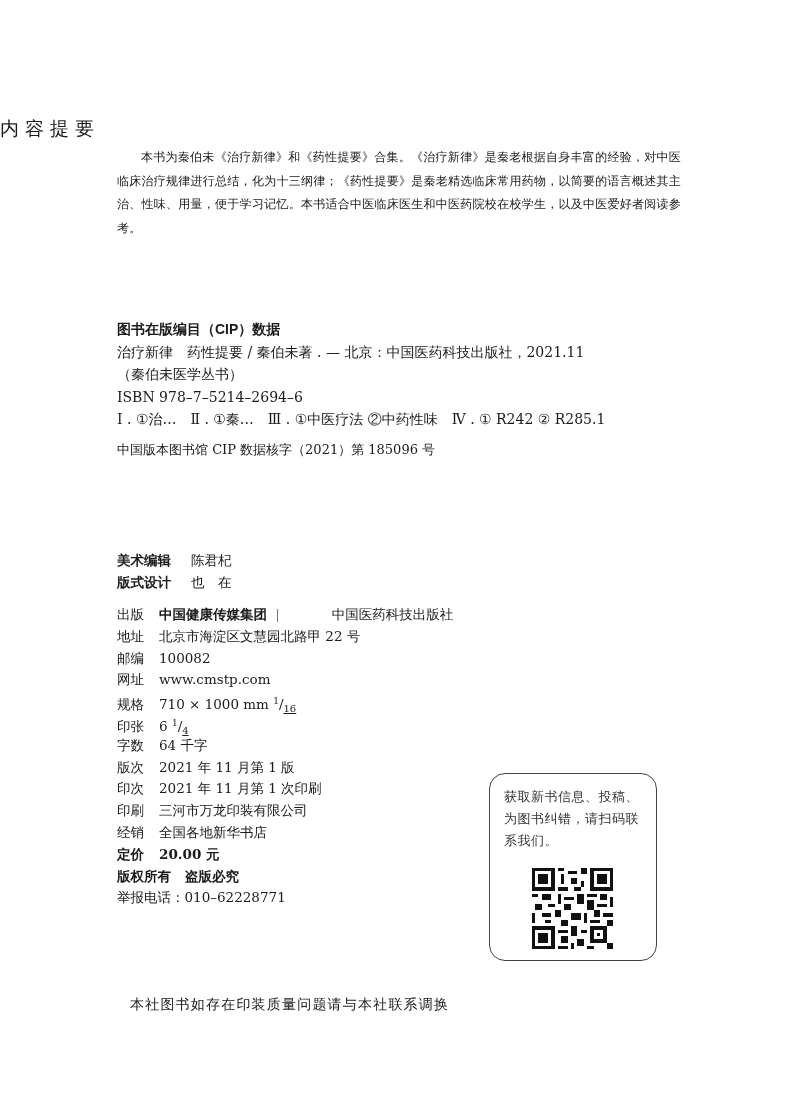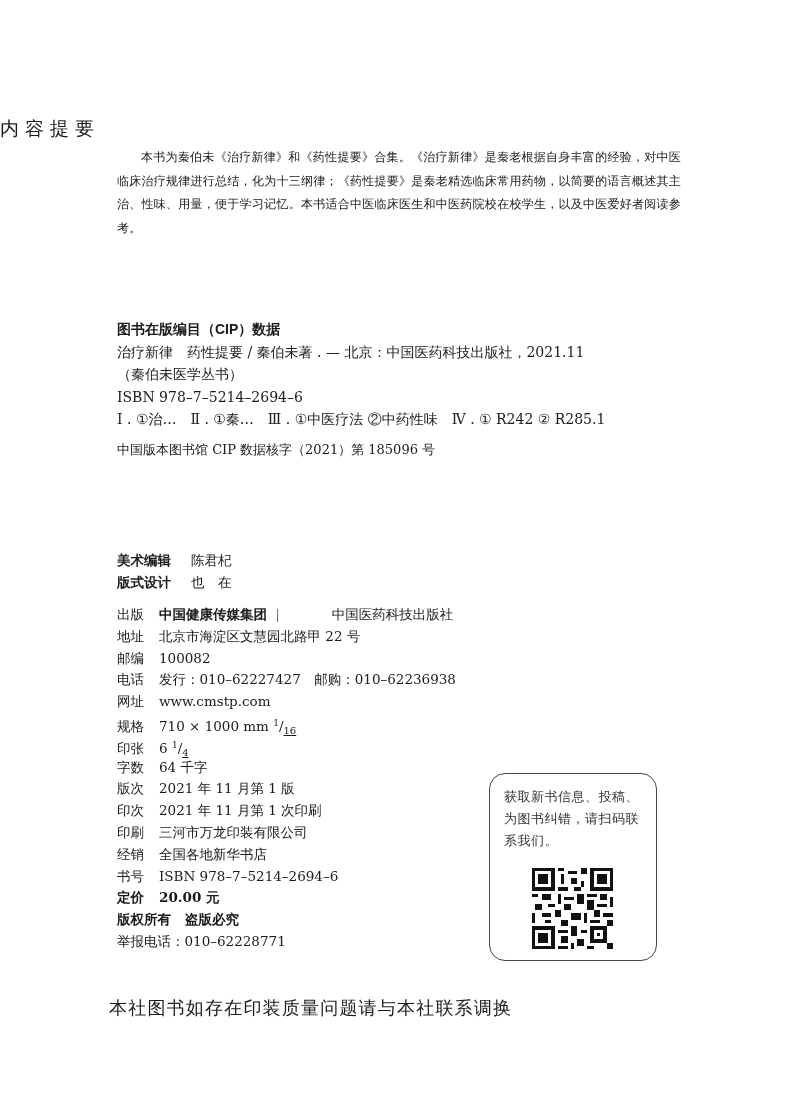--- a/index.html
+++ b/index.html
@@ -16,21 +16,21 @@
   .cip .gap { height: 8px; }
   .credits { position: absolute; left: 117px; top: 549px; font-size: 13.5px; }
   .credits .row { height: 22px; line-height: 22px; white-space: nowrap; }
   .credits .lab { font-weight: bold; font-family: "DejaVu Sans", sans-serif; display: inline-block; width: 74px; }
   .info { position: absolute; left: 117px; top: 604px; font-size: 13.5px; }
   .info .row { height: 21.8px; line-height: 21.8px; white-space: nowrap; }
   .info .lab { display: inline-block; width: 42px; }
   .bold { font-weight: bold; }
   .sup { font-size: 9px; vertical-align: 5px; }
   .sub { font-size: 10px; vertical-align: -3px; text-decoration: underline; }
-  .footer { position: absolute; left: 109px; top: 996px; font-size: 18px; letter-spacing: 1.2px; }
+  .footer { position: absolute; left: 130px; top: 996px; font-size: 14px; letter-spacing: 1.2px; }
   .qrbox { position: absolute; left: 489px; top: 773px; width: 168px; height: 188px;
            border: 1.3px solid #444; border-radius: 16px; box-sizing: border-box; }
   .qrtext { position: absolute; left: 14px; top: 12px; width: 148px; font-family: "DejaVu Sans", sans-serif;
             font-size: 13px; line-height: 22px; color: #333; letter-spacing: 0.5px; white-space: normal; }
   .qr { position: absolute; left: 42px; top: 94px; width: 81px; height: 81px; }
 </style>
 </head>
 <body>
 
 <div class="abs title">内容提要</div>
@@ -55,30 +55,28 @@
   </div>
 </div>
 
 <div class="info">
   <div class="row">
     <span class="lab">出版</span><span class="bold">中国健康传媒集团</span>
     <span style="color:#777;margin:0 4px;">|</span><span style="font-family:'DejaVu Sans',sans-serif;margin-left:48px;">中国医药科技出版社</span>
   </div>
   <div class="row"><span class="lab">地址</span><span>北京市海淀区文慧园北路甲 22 号</span></div>
   <div class="row"><span class="lab">邮编</span><span>100082</span></div>
-  <div class="row"><span class="lab">电话</span><span>发行：010–62227427　邮购：010–62236938</span></div>
   <div class="row"><span class="lab">网址</span><span>www.cmstp.com</span></div>
   <div class="row"><span class="lab">规格</span><span>710 × 1000 mm </span><span class="sup">1</span>/<span class="sub">16</span></div>
   <div class="row"><span class="lab">印张</span><span>6 </span><span class="sup">1</span>/<span class="sub">4</span></div>
   <div class="row"><span class="lab">字数</span><span>64 千字</span></div>
   <div class="row"><span class="lab">版次</span><span>2021 年 11 月第 1 版</span></div>
   <div class="row"><span class="lab">印次</span><span>2021 年 11 月第 1 次印刷</span></div>
   <div class="row"><span class="lab">印刷</span><span>三河市万龙印装有限公司</span></div>
   <div class="row"><span class="lab">经销</span><span>全国各地新华书店</span></div>
-  <div class="row"><span class="lab">书号</span><span>ISBN 978–7–5214–2694–6</span></div>
   <div class="row bold"><span class="lab" style="font-family:'DejaVu Sans',sans-serif;">定价</span><span>20.00 元</span></div>
   <div class="row bold" style="font-family:'DejaVu Sans',sans-serif;"><span>版权所有</span>&nbsp;&nbsp;&nbsp;<span>盗版必究</span></div>
   <div class="row">举报电话：010–62228771</div>
 </div>
 
 <div class="footer">本社图书如存在印装质量问题请与本社联系调换</div>
 
 <div class="qrbox">
   <div class="qrtext">获取新书信息、投稿、为图书纠错，请扫码联系我们。</div>
   <svg class="qr" viewBox="0 0 25 25" shape-rendering="crispEdges">

